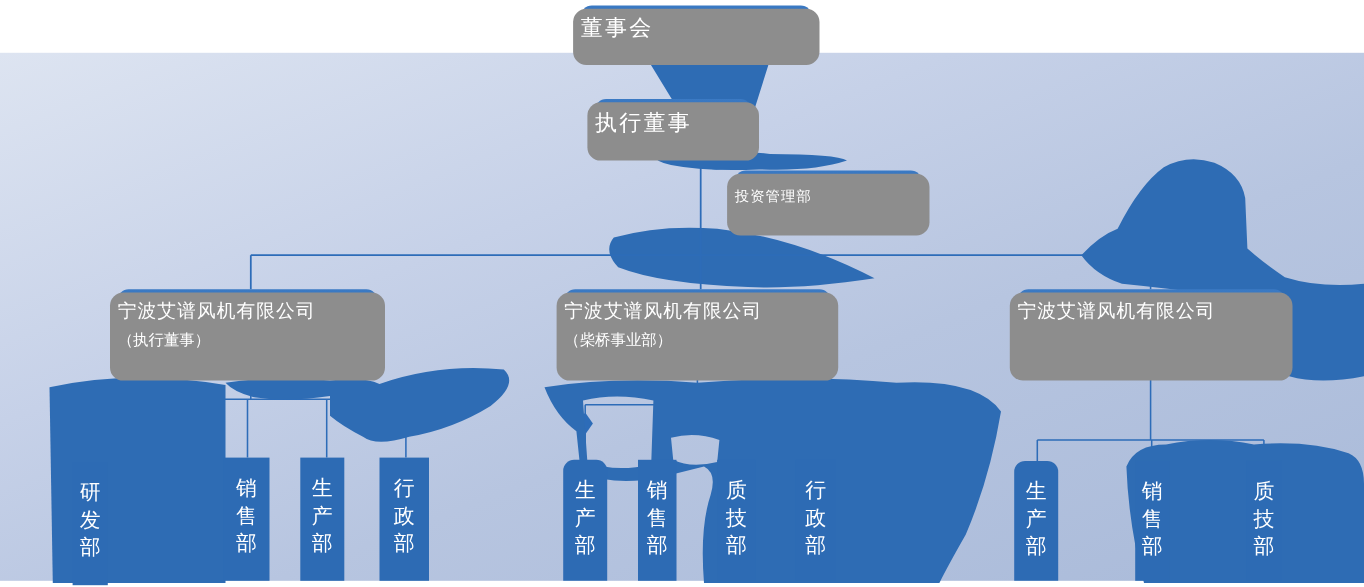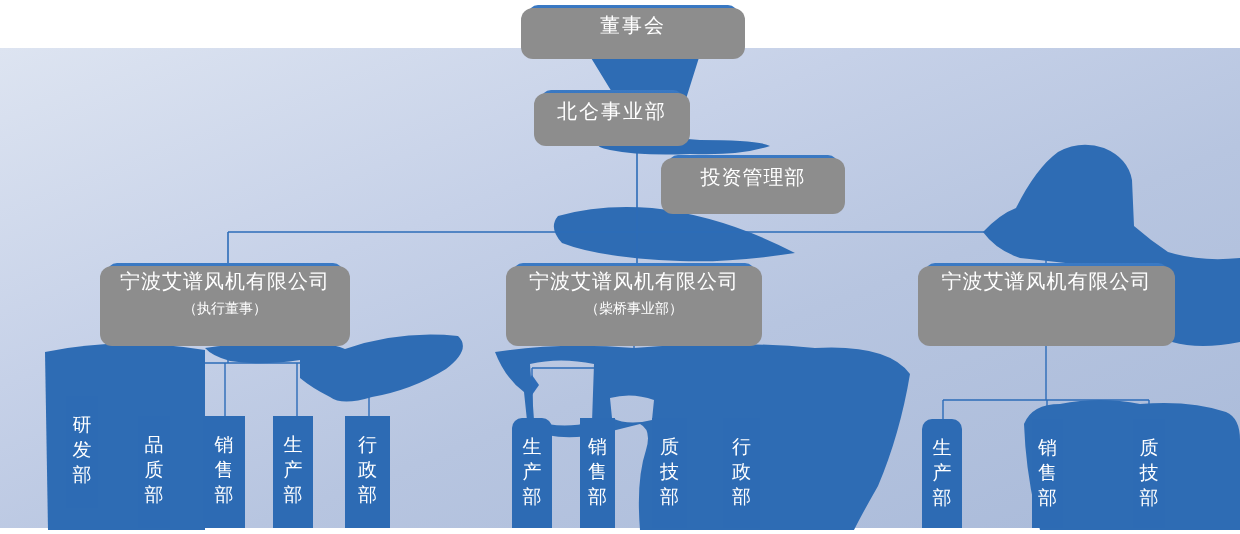--- a/index.html
+++ b/index.html
@@ -4,31 +4,31 @@
 <style>
   html,body{margin:0;padding:0;background:#ffffff;}
   .stage{
     position:relative;width:1240px;height:534px;overflow:hidden;
     font-family:"Liberation Sans", sans-serif;background:#ffffff;
   }
   .map{position:absolute;left:0;top:0;width:1240px;height:534px;}
   
   .node{
     position:absolute;z-index:2;background:linear-gradient(180deg,#3b7ac4 0%,#2a69b5 35%,#2363ae 100%);
-    border-radius:10px;color:#ffffff;text-align:center;box-sizing:border-box;font-family:Liberation Mono, monospace;
+    border-radius:10px;color:#ffffff;text-align:left;box-sizing:border-box;
   }
   .node::before{
     content:"";position:absolute;z-index:-1;left:-7px;right:-7px;top:3px;bottom:-11px;
     background:#8d8d8d;border-radius:12px;
   }
   .lv1{font-size:20px;line-height:43px;letter-spacing:2px;}
   .lv2{font-size:20px;line-height:45px;letter-spacing:2px;}
-  .lv3{font-size:20px;line-height:48px;letter-spacing:1px;}
+  .lv3{font-size:13px;line-height:48px;letter-spacing:1px;}
   .sub{padding-top:10px;}
-  .sub-name{display:block;font-size:20px;line-height:20px;letter-spacing:1px;}
+  .sub-name{display:block;font-size:17px;line-height:20px;letter-spacing:1px;}
   .sub-div{display:block;font-size:14px;line-height:16px;margin-top:8px;}
   
   .dept{
     position:absolute;z-index:2;background:#2d6bb4;color:#ffffff;box-sizing:border-box;
     padding-top:16px;
   }
   .dept.rtop{border-radius:10px 10px 0 0;}
   .vlabel{
     display:block;width:1.1em;margin:0 auto;word-break:break-all;
     font-size:19px;line-height:25px;text-align:center;color:#ffffff;
@@ -93,46 +93,43 @@
 
     <path d="M585,48 L702,48 L680,118 L672,150 Q650,158 634,150 L629,120 Z" fill="#2e6cb4"></path>
     <path d="M595,142 Q650,134 700,140 Q760,140 770,146 Q740,156 690,154 Q640,156 610,150 Q596,147 595,142 Z" fill="#2e6cb4"></path>
   </svg>
 
   <div class="node lv1" style="left:528px;top:5px;width:210px;height:43px">
     <span>董事会</span>
   </div>
 
   <div class="node lv2" style="left:541px;top:90px;width:142px;height:45px">
-    <span>北仑事业部</span>
+    <span>执行董事</span>
   </div>
 
   <div class="node lv3" style="left:668px;top:155px;width:170px;height:48px">
     <span>投资管理部</span>
   </div>
 
   <div class="node sub" style="left:107px;top:263px;width:236px;height:72px">
     <span class="sub-name">宁波艾谱风机有限公司</span>
     <span class="sub-div">（执行董事）</span>
   </div>
 
   <div class="node sub" style="left:513px;top:263px;width:242px;height:72px">
     <span class="sub-name">宁波艾谱风机有限公司</span>
     <span class="sub-div">（柴桥事业部）</span>
   </div>
 
   <div class="node sub" style="left:925px;top:263px;width:243px;height:72px">
     <span class="sub-name">宁波艾谱风机有限公司</span>
   </div>
 
-  <div class="dept" style="left:66px;top:396px;width:32px;height:112px">
+  <div class="dept" style="left:66px;top:420px;width:32px;height:112px">
     <span class="vlabel">研发部</span>
-  </div>
-  <div class="dept" style="left:138px;top:416px;width:32px;height:112px">
-    <span class="vlabel">品质部</span>
   </div>
   <div class="dept" style="left:203px;top:416px;width:42px;height:112px">
     <span class="vlabel">销售部</span>
   </div>
   <div class="dept" style="left:273px;top:416px;width:40px;height:112px">
     <span class="vlabel">生产部</span>
   </div>
   <div class="dept" style="left:345px;top:416px;width:45px;height:112px">
     <span class="vlabel">行政部</span>
   </div>

